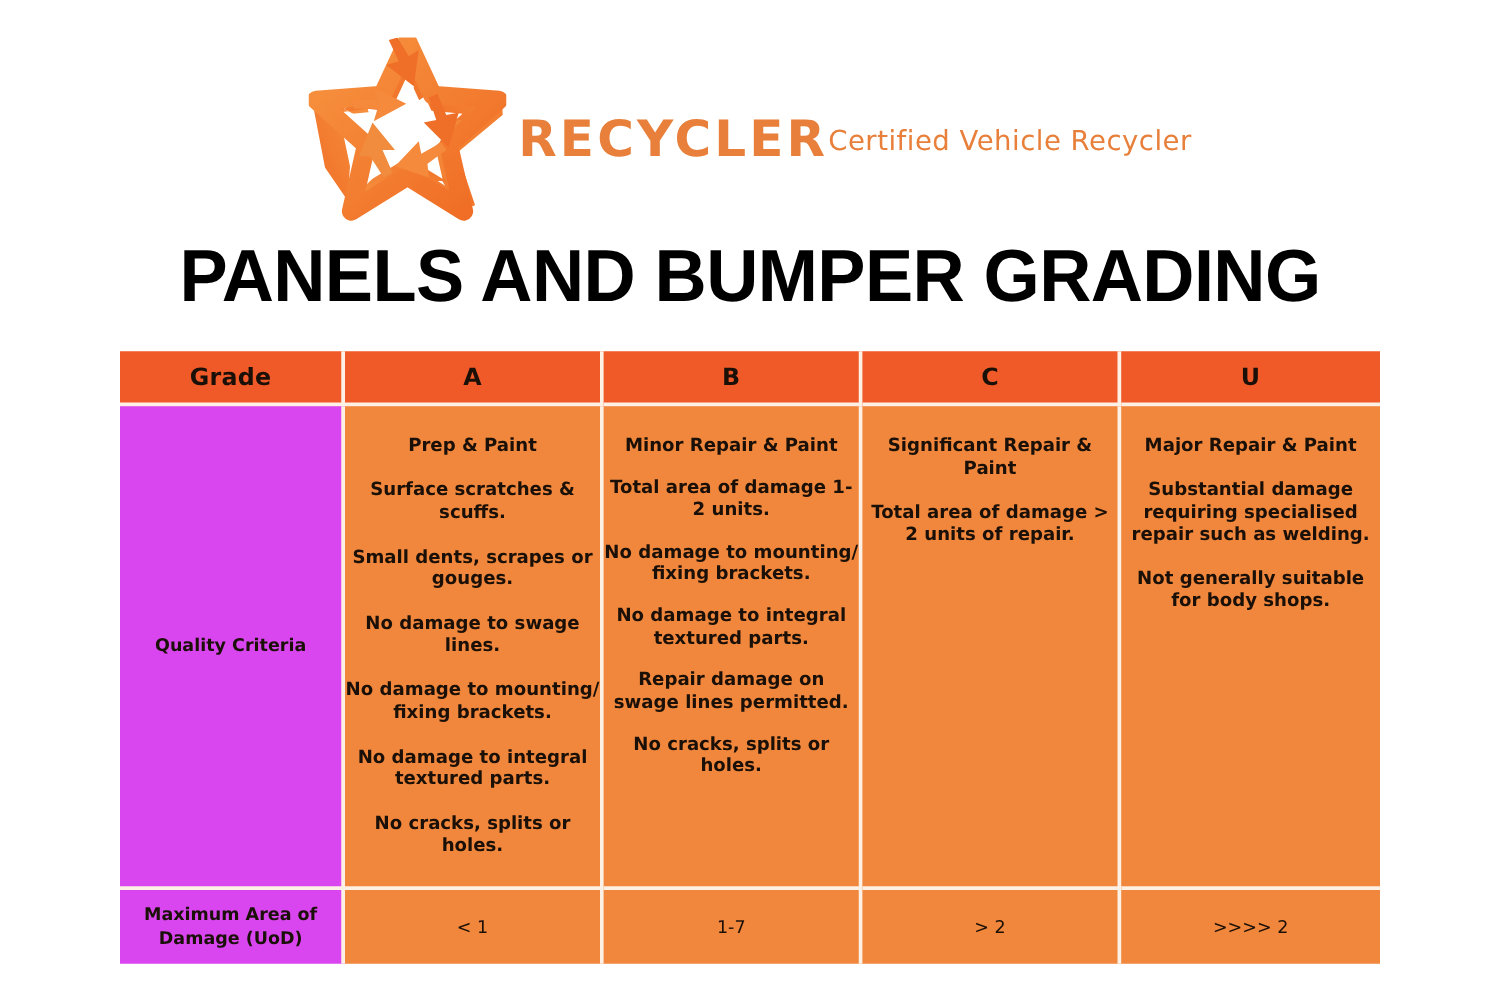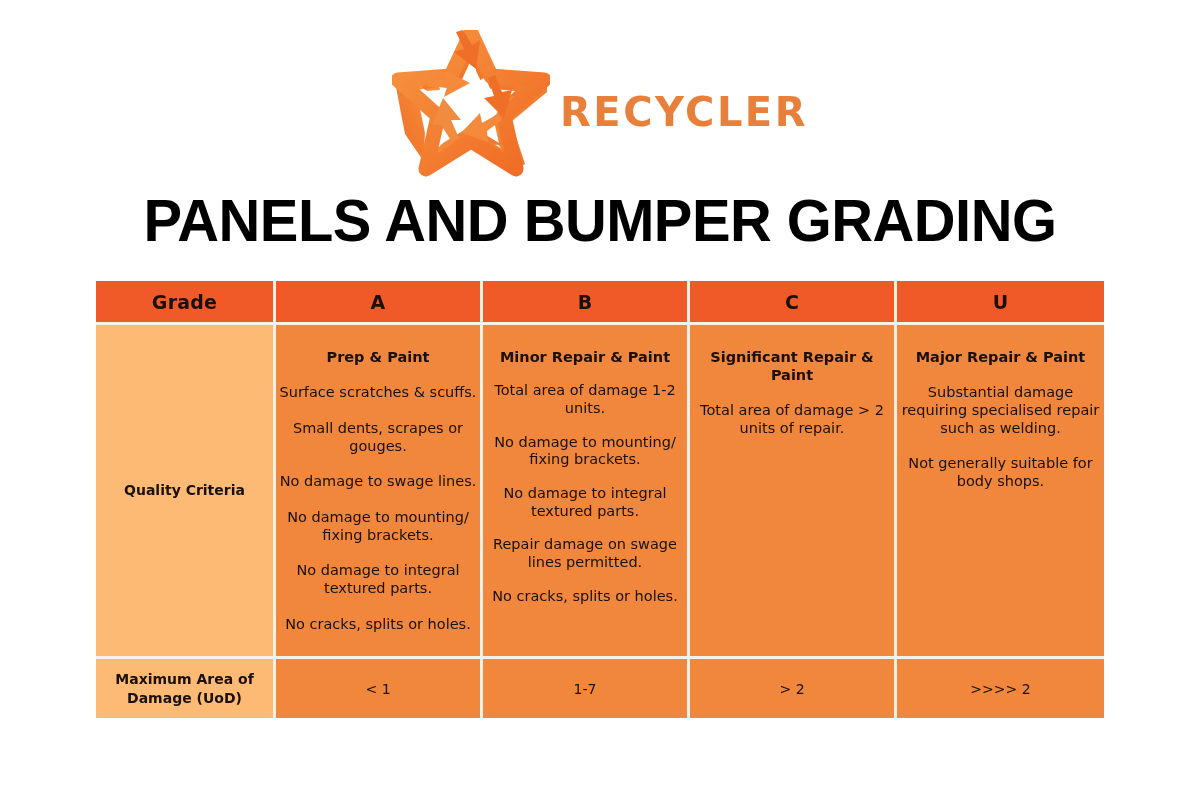--- a/index.html
+++ b/index.html
@@ -103,21 +103,21 @@
     font-size: 19px;
     font-weight: bold;
     letter-spacing: 0.2px;
     border-right: 3px solid #fdf0e4;
     border-bottom: 3px solid #fdf0e4;
   }
   .hdr-grade:last-child { border-right: none; }
 
   
   .row-label {
-    background: #fdba74;
+    background: #d946ef;
     font-size: 14px;
     font-weight: bold;
     line-height: 1.35;
     border-right: 3px solid #fdf0e4;
   }
 
   
   .criteria-row .row-label { height: 298px; }
   .criteria-cell {
     background: #f0873c;
@@ -150,21 +150,21 @@
     margin-top: 46px;
   }
   .cell-heading {
     font-size: 14.5px;
     font-weight: bold;
     line-height: 1.25;
     margin-bottom: 18px;
   }
   .cell-line {
     font-size: 14.5px;
-    font-weight: 400;
+    font-weight: 700;
     line-height: 1.22;
     margin-bottom: 18px;
   }
   .cell-line:last-child { margin-bottom: 0; }
 
   .cell-stack.tight .cell-heading { margin-bottom: 16px; }
   .cell-stack.tight .cell-line { margin-bottom: 16px; }
 </style>
 </head>
 <body>
@@ -205,20 +205,21 @@
 
       <path d="M52 40 L78 53 L52 67 L55 57 L36 57 L36 50 L55 50 Z" fill="#f5893c"></path>
       <path d="M120 60 L112 88 L92 68 L102 66 L96 48 L103 45 L110 62 Z" fill="#ef6f29"></path>
       <path d="M96 112 L69 103 L88 83 L90 93 L106 84 L110 90 L95 101 Z" fill="#f5893c"></path>
       <path d="M40 95 L51 68 L69 90 L59 90 L67 108 L60 112 L49 95 Z" fill="#f18b3e"></path>
       <path d="M88 10 L84 39 L62 22 L72 19 L64 2 L71 0 L80 15 Z" fill="#ef6f29"></path>
     </svg>
   </div>
   <div class="logo-words">
     <div class="brand-name">RECYCLER</div>
+    <div class="brand-tagline">Certified Vehicle Recycler</div>
   </div>
 </div>
 
 <div class="page-title">PANELS AND BUMPER GRADING</div>
 
 <table class="grading-table">
   <colgroup>
     <col class="c-label">
     <col class="c-grade">
     <col class="c-grade">

